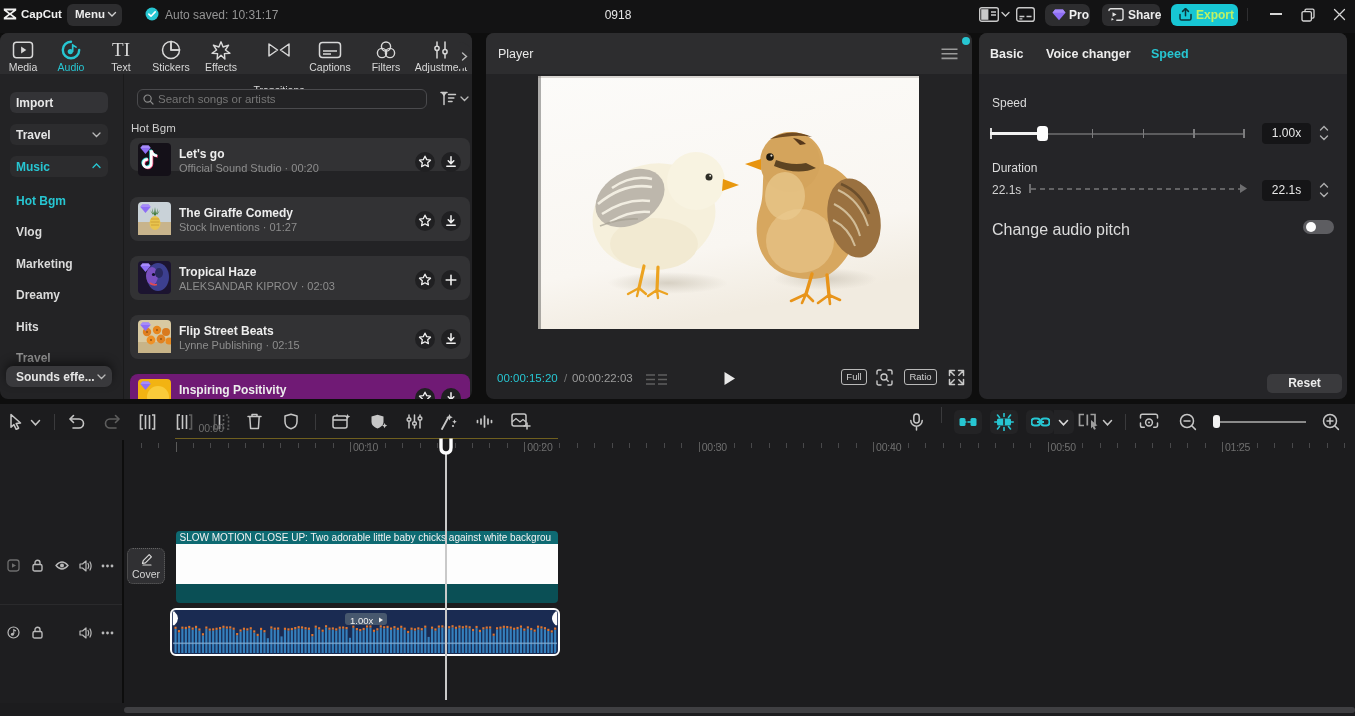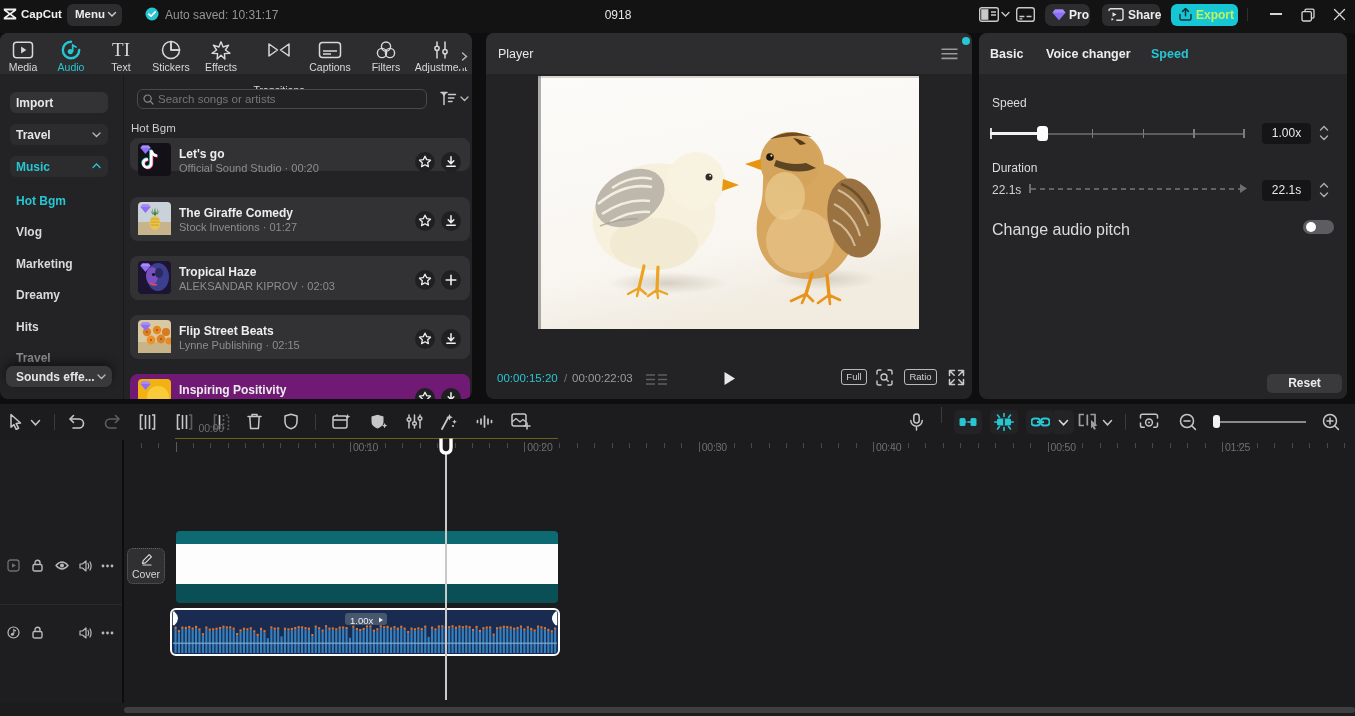--- a/index.html
+++ b/index.html
@@ -779,20 +779,21 @@
     <div class="abs" style="left:127px;top:548px;width:38px;height:36px;background:#303033;border:1px dotted #646464;border-radius:6px;"></div>
     <div class="abs" style="left:141px;top:553px;">
       <svg width="12" height="13" viewBox="0 0 12 13">
         <path d="M8.2 1.6 l2.2 2.2 -6 6 -2.9 0.7 0.7 -2.9 Z" fill="none" stroke="#d9d9d9" stroke-width="1.2" stroke-linejoin="round"></path>
         <path d="M2 12 h8" stroke="#d9d9d9" stroke-width="1.2" stroke-linecap="round"></path>
       </svg>
     </div>
     <div class="abs" style="left:127px;top:568px;width:38px;text-align:center;font-size:10.5px;color:#d4d4d4;">Cover</div>
     <div class="abs" style="left:175.5px;top:530.5px;width:382.5px;height:72px;border-radius:4px;overflow:hidden;">
       <div class="abs" style="left:0;top:0;width:100%;height:13px;background:#0e6a72;"></div>
+      <div class="txt" style="left:4px;top:1px;font-size:10px;color:#f2f2f2;">SLOW MOTION CLOSE UP: Two adorable little baby chicks against white backgrou</div>
       <div class="abs" style="left:0;top:13px;width:100%;height:40.5px;background:#fdfdfd;"></div>
       <div class="abs" style="left:0;top:53.5px;width:100%;height:18.5px;background:#0a4f55;"></div>
     </div>
     <div class="abs" style="left:169.5px;top:608px;width:390px;height:48px;">
 <svg width="390" height="48" viewBox="0 0 390 48">
 <rect x="1" y="1" width="388" height="46" rx="5" fill="#1a2b52" stroke="#fdfdfd" stroke-width="2"></rect>
 <g clip-path="url(#wclip)">
           <clipPath id="wclip">
             <rect x="3" y="3" width="384" height="42" rx="3"></rect>
           </clipPath>

